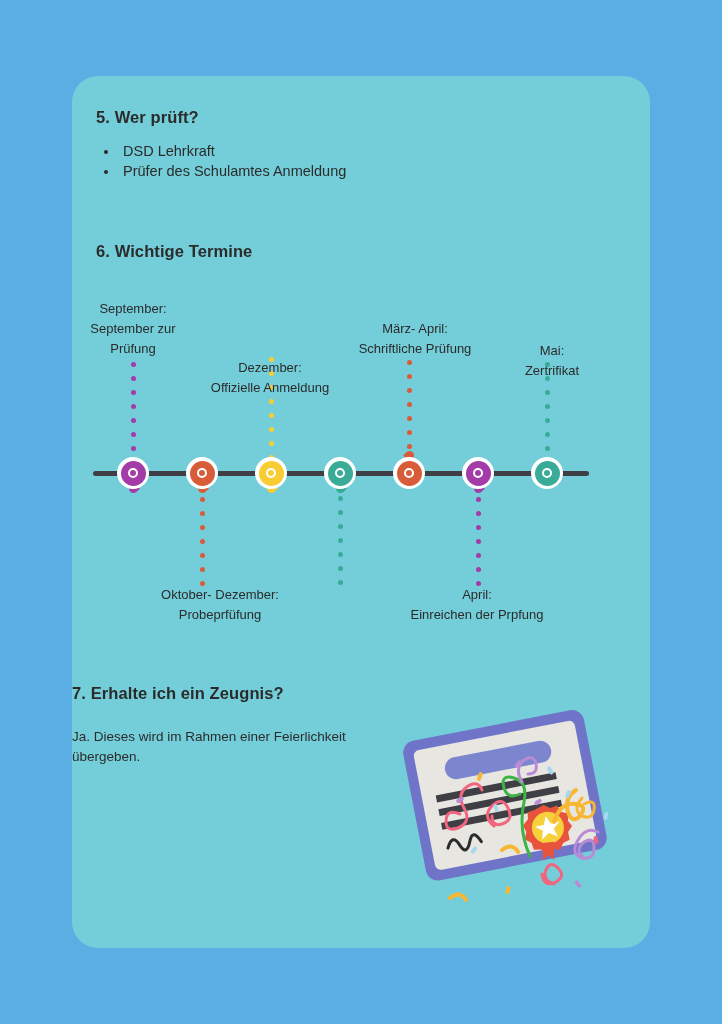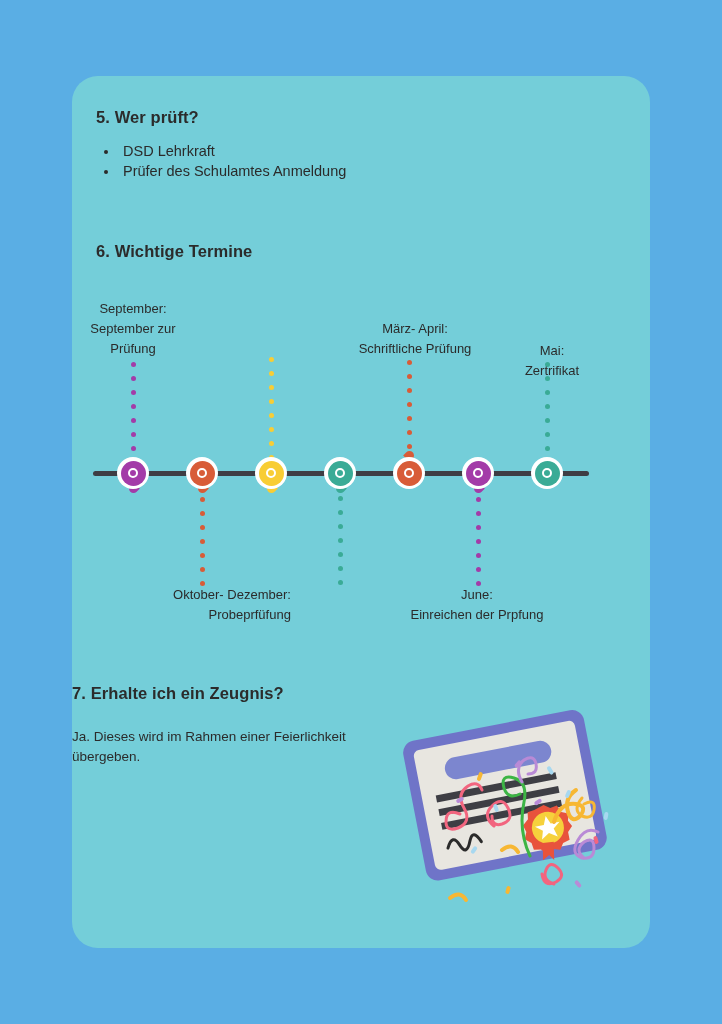--- a/index.html
+++ b/index.html
@@ -207,40 +207,44 @@
         <i style="background: rgb(216, 92, 56);"></i>
         <i style="background: rgb(216, 92, 56);"></i>
         <i style="background: rgb(216, 92, 56);"></i>
       </div>
       <div class="tl-tail" style="left: 202px; top: 484px; background: rgb(216, 92, 56);"></div>
       <div class="tl-marker" style="left: 202px; top: 473px;">
         <div class="disc" style="background: rgb(216, 92, 56);">
           <div class="hole"></div>
         </div>
       </div>
-      <div class="tl-label" style="left: 232px; top: 585px; text-align: right;">
+      <div class="tl-label" style="left: 220px; top: 585px;">
         <div>Oktober- Dezember:</div>
         <div>Probeprfüfung</div>
       </div>
       <div class="tl-dotline" style="left: 271px; top: 357px;">
         <i style="background: rgb(248, 205, 52);"></i>
         <i style="background: rgb(248, 205, 52);"></i>
         <i style="background: rgb(248, 205, 52);"></i>
         <i style="background: rgb(248, 205, 52);"></i>
         <i style="background: rgb(248, 205, 52);"></i>
         <i style="background: rgb(248, 205, 52);"></i>
         <i style="background: rgb(248, 205, 52);"></i>
         <i style="background: rgb(248, 205, 52);"></i>
       </div>
       <div class="tl-tail" style="left: 271px; top: 484px; background: rgb(248, 205, 52);"></div>
       <div class="tl-marker" style="left: 271px; top: 473px;">
         <div class="disc" style="background: rgb(248, 205, 52);">
           <div class="hole"></div>
         </div>
       </div>
+      <div class="tl-label" style="left: 270px; top: 358px;">
+        <div>Dezember:</div>
+        <div>Offizielle Anmeldung</div>
+      </div>
       <div class="tl-dotline" style="left: 340px; top: 496px;">
         <i style="background: rgb(58, 171, 150);"></i>
         <i style="background: rgb(58, 171, 150);"></i>
         <i style="background: rgb(58, 171, 150);"></i>
         <i style="background: rgb(58, 171, 150);"></i>
         <i style="background: rgb(58, 171, 150);"></i>
         <i style="background: rgb(58, 171, 150);"></i>
         <i style="background: rgb(58, 171, 150);"></i>
       </div>
       <div class="tl-tail" style="left: 340px; top: 484px; background: rgb(58, 171, 150);"></div>
@@ -278,21 +282,21 @@
         <i style="background: rgb(163, 59, 168);"></i>
         <i style="background: rgb(163, 59, 168);"></i>
       </div>
       <div class="tl-tail" style="left: 478px; top: 484px; background: rgb(163, 59, 168);"></div>
       <div class="tl-marker" style="left: 478px; top: 473px;">
         <div class="disc" style="background: rgb(163, 59, 168);">
           <div class="hole"></div>
         </div>
       </div>
       <div class="tl-label" style="left: 477px; top: 585px;">
-        <div>June:</div>
+        <div>April:</div>
         <div>Einreichen der Prpfung</div>
       </div>
       <div class="tl-dotline" style="left: 547px; top: 362px;">
         <i style="background: rgb(58, 171, 150);"></i>
         <i style="background: rgb(58, 171, 150);"></i>
         <i style="background: rgb(58, 171, 150);"></i>
         <i style="background: rgb(58, 171, 150);"></i>
         <i style="background: rgb(58, 171, 150);"></i>
         <i style="background: rgb(58, 171, 150);"></i>
         <i style="background: rgb(58, 171, 150);"></i>

